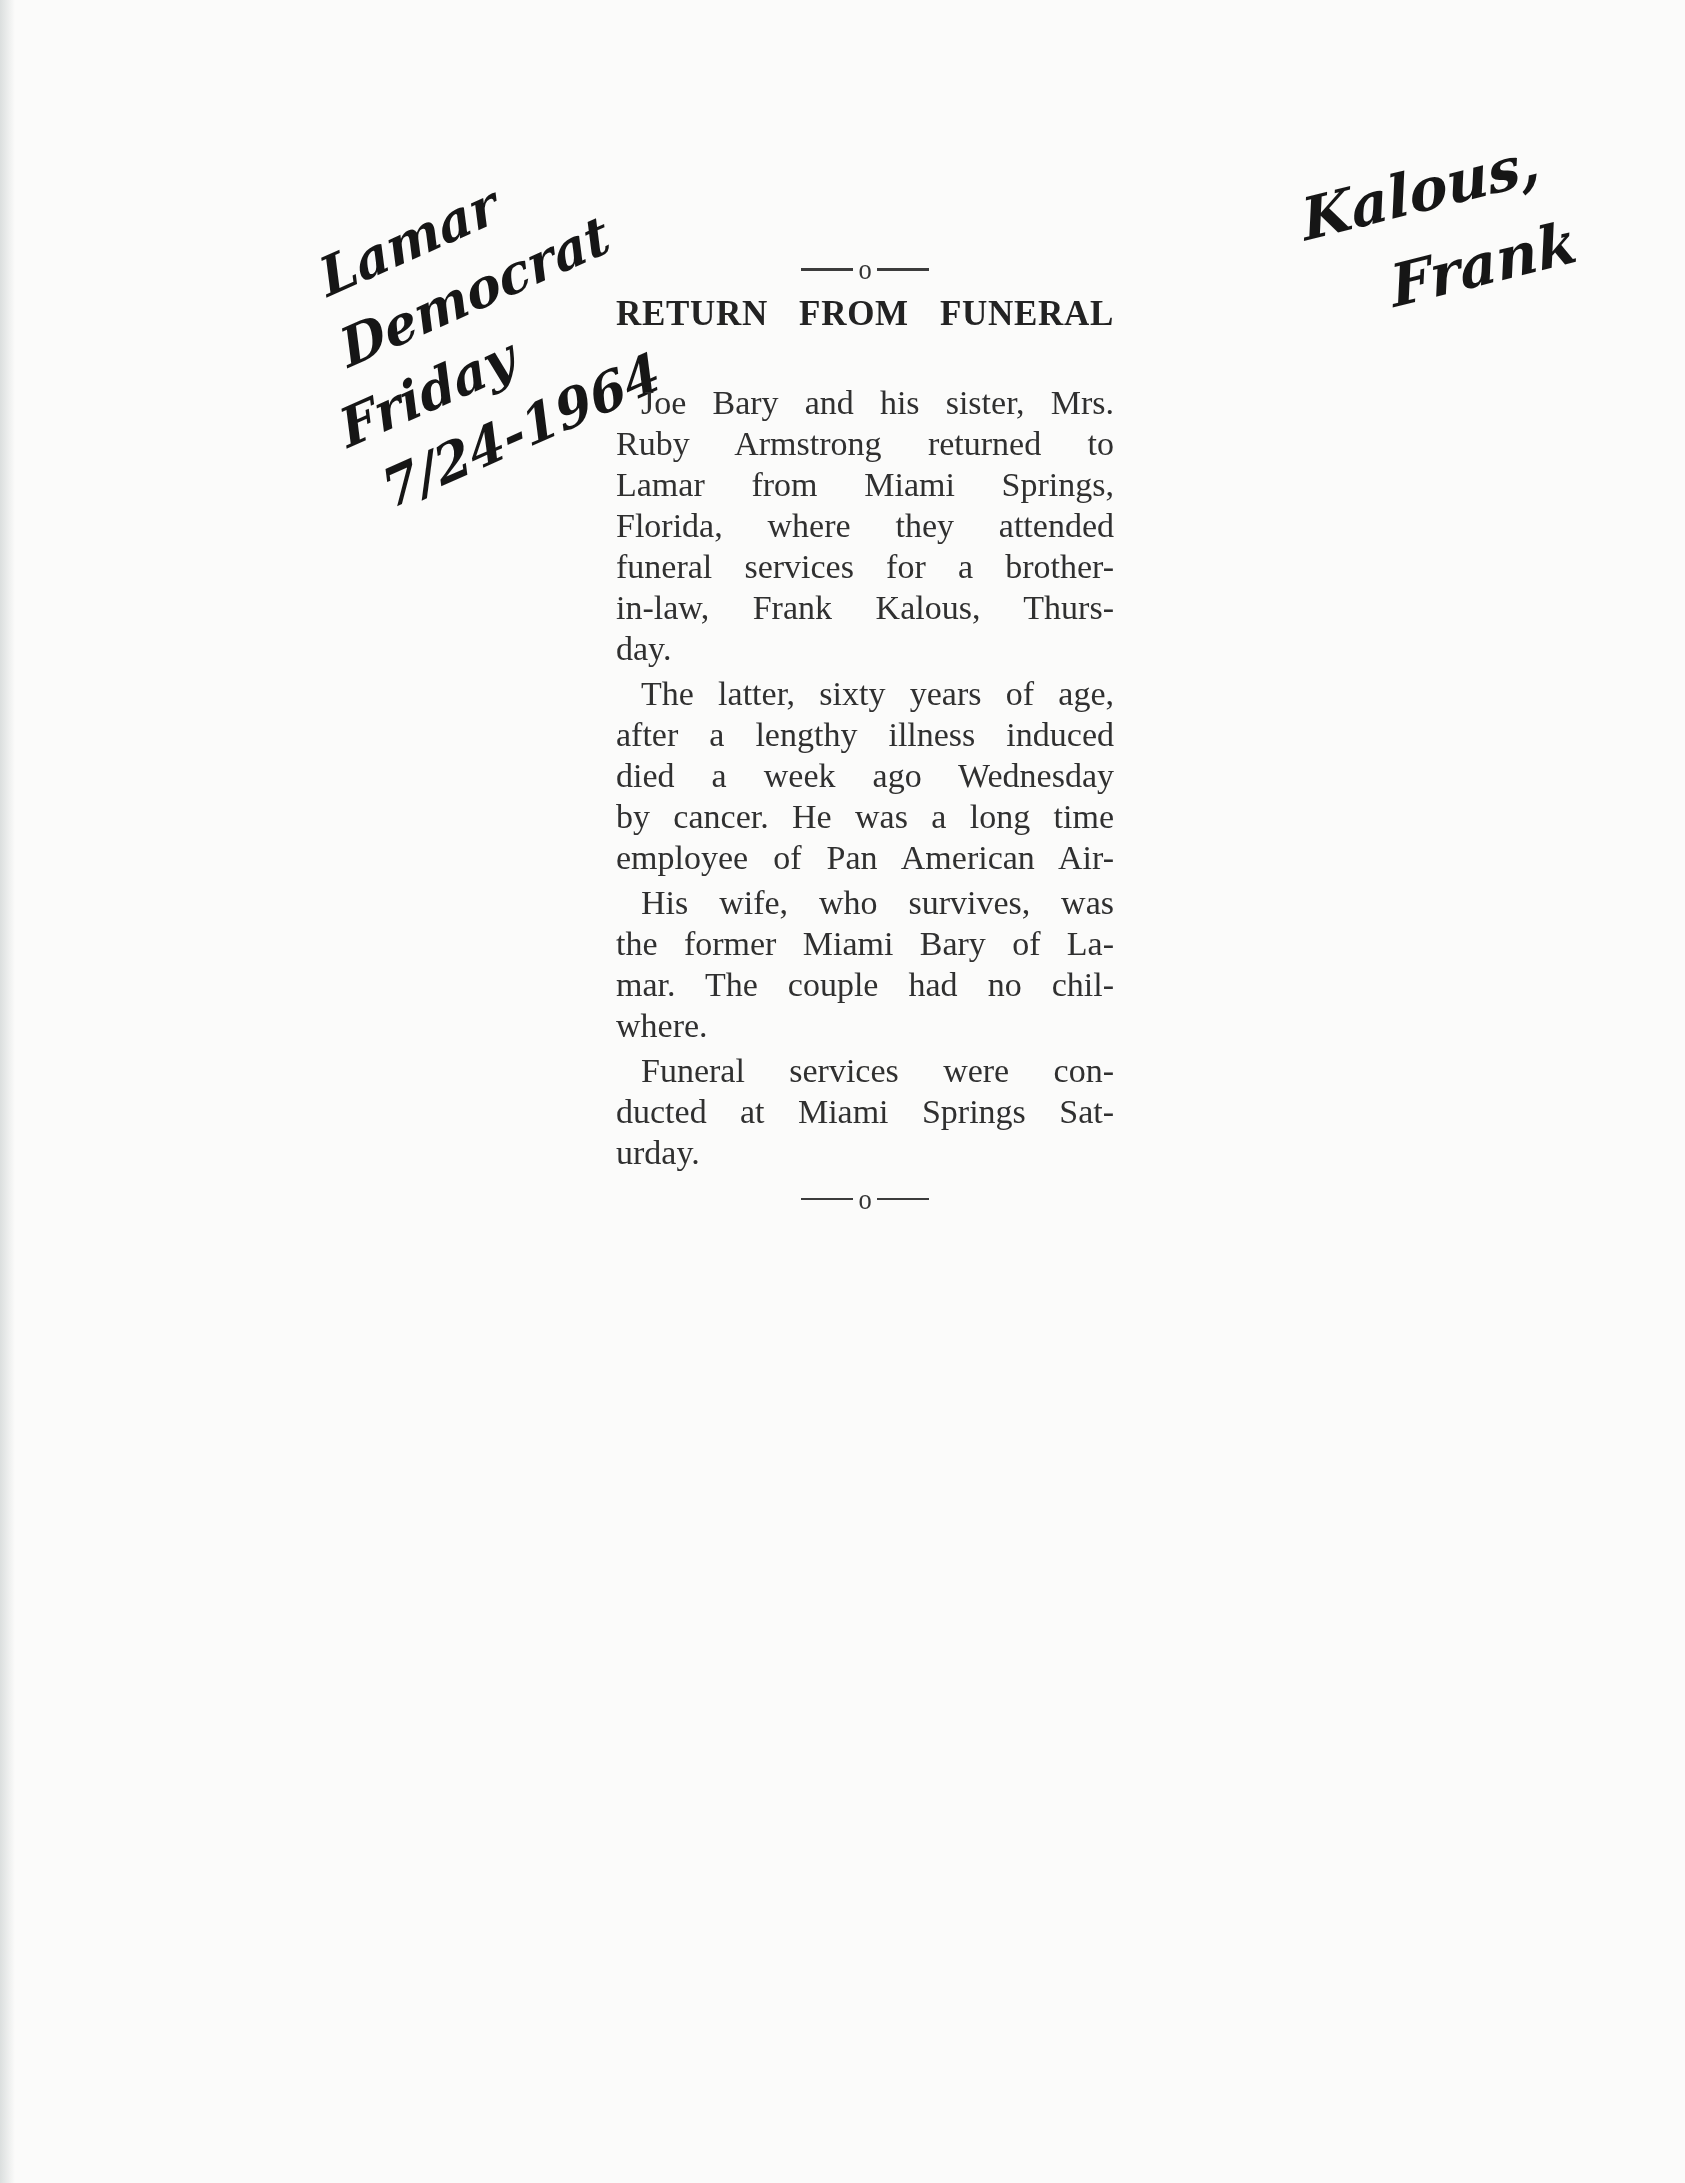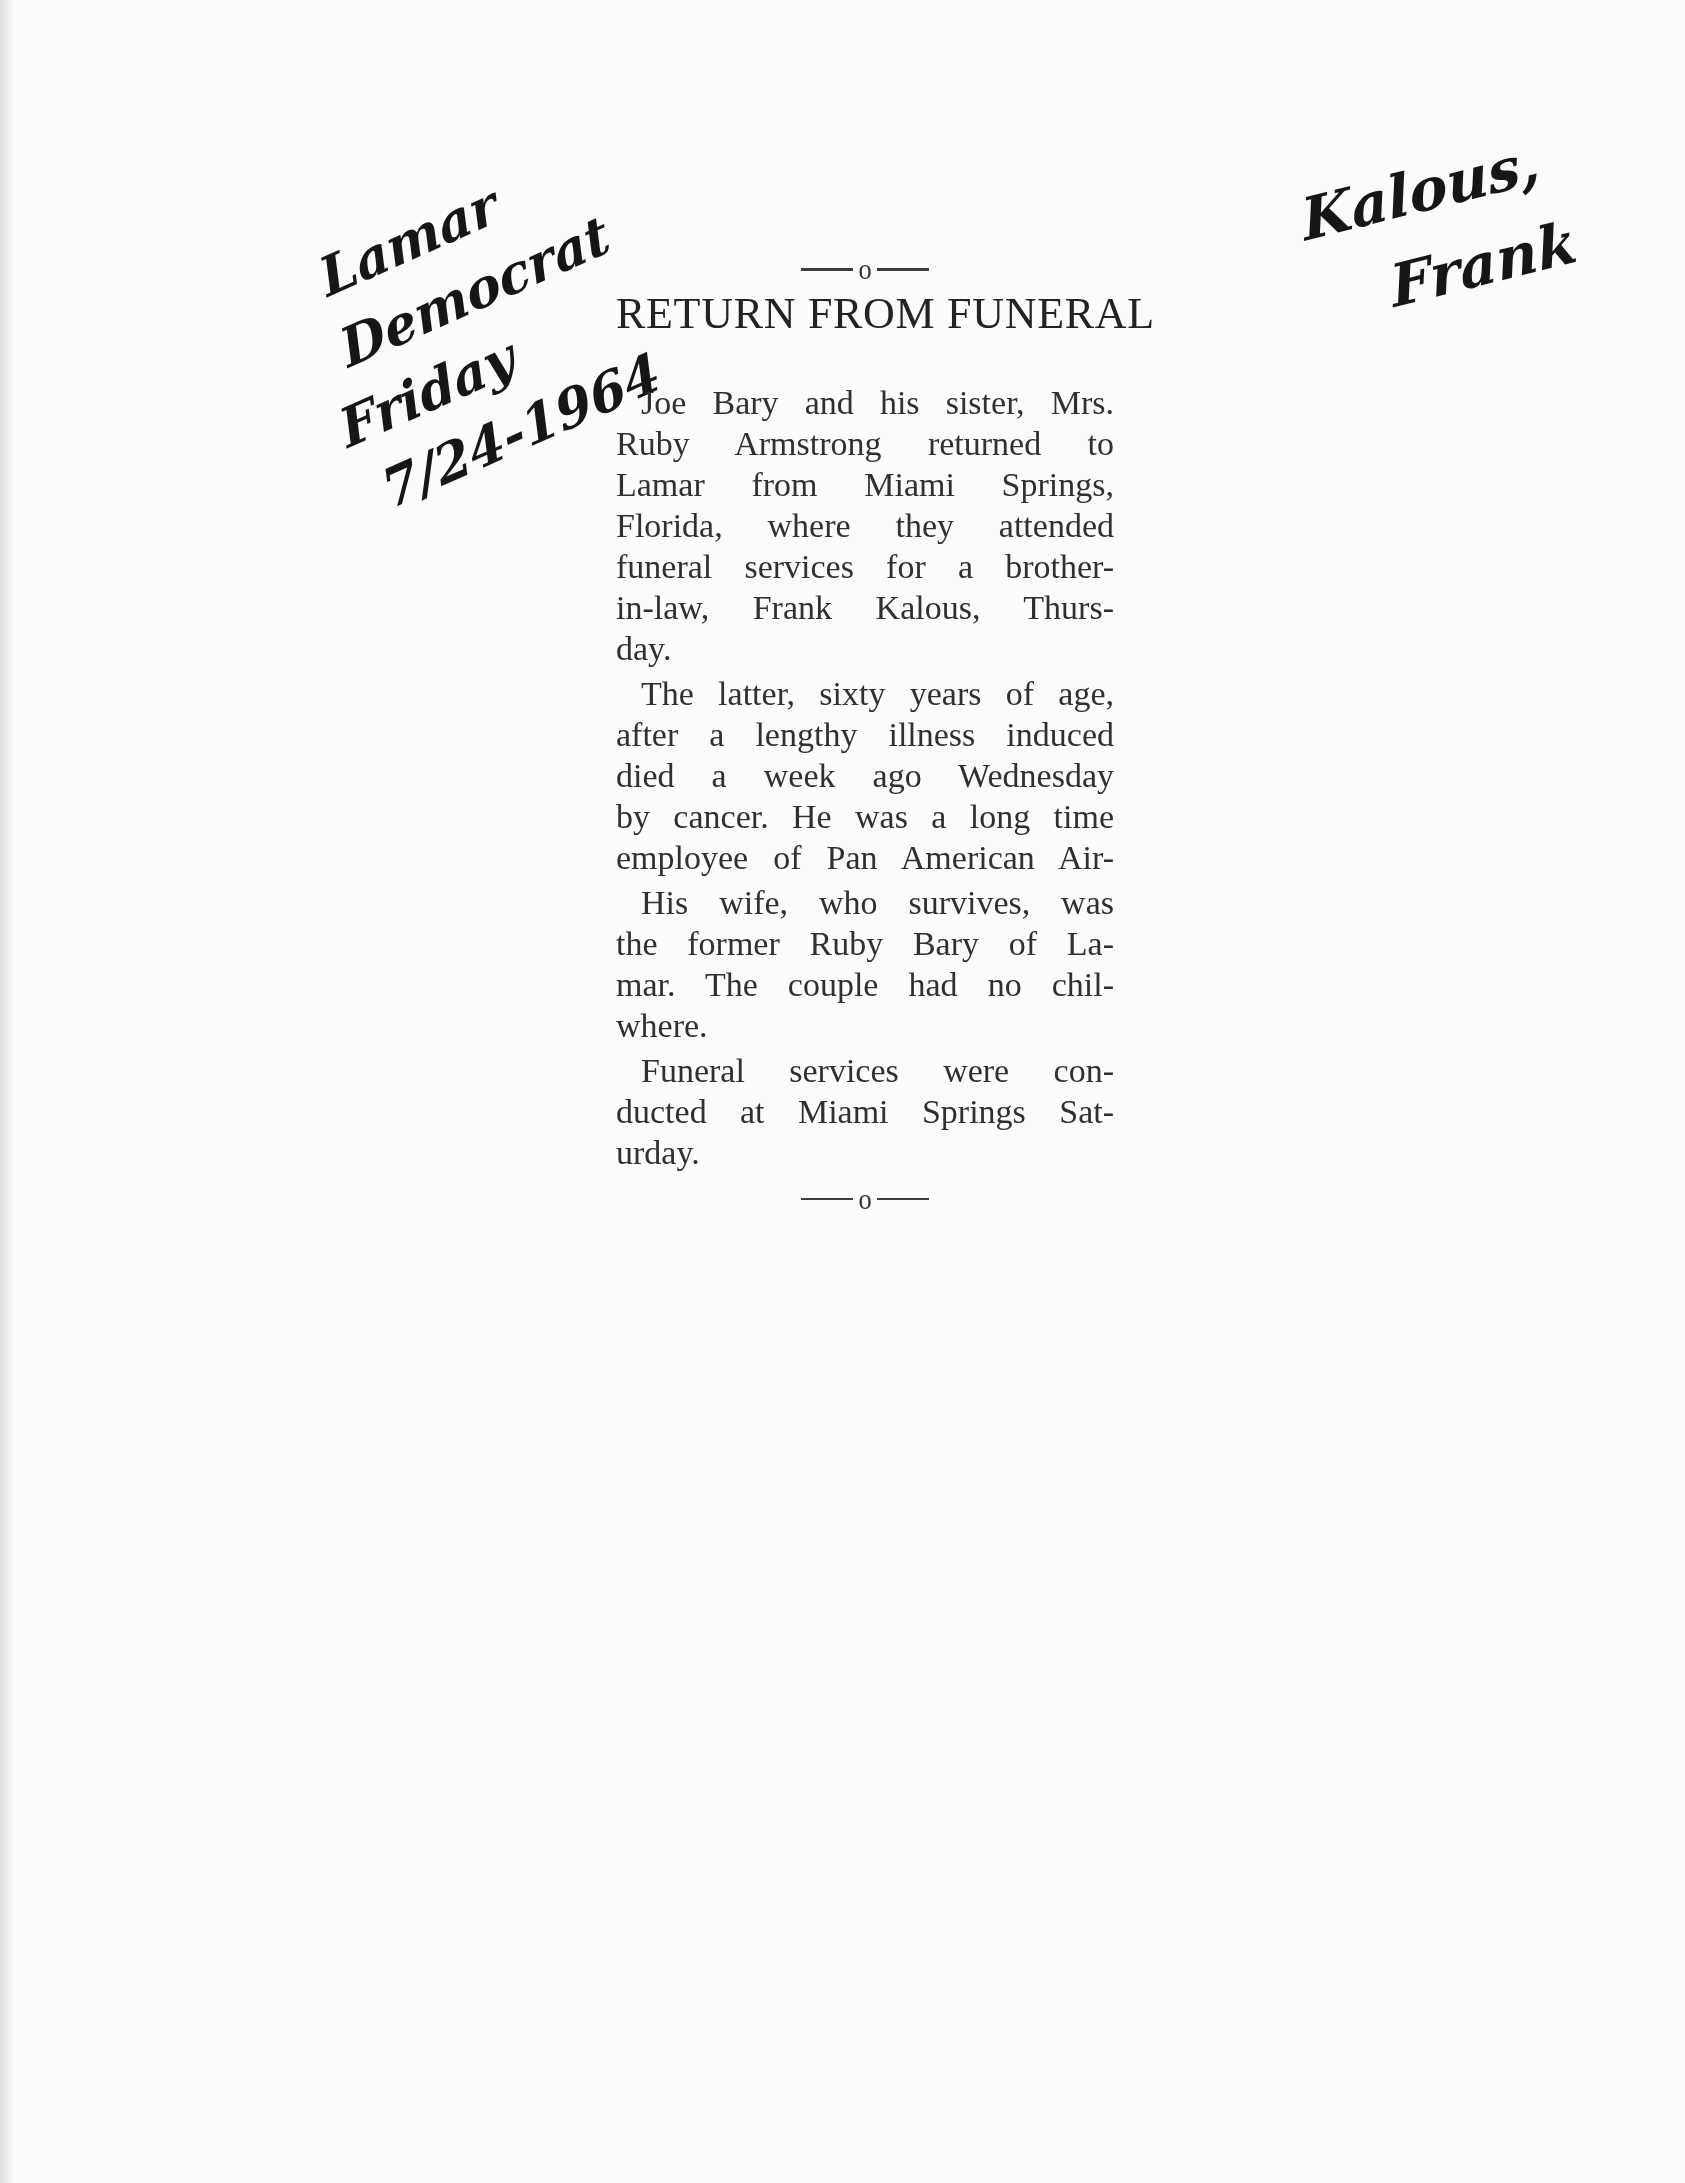--- a/index.html
+++ b/index.html
@@ -44,22 +44,22 @@
   }
   .divider .o-glyph {
     font-size: 26.5px;
     line-height: 22.5px;
     color: #333;
     transform: scaleY(1.1);
   }
   .divider.top { margin-bottom: 10.6px; }
   .divider.bottom { margin-top: 14.6px; }
   .headline {
-    font-size: 44px;
-    font-weight: normal;
+    font-size: 35px;
+    font-weight: bold;
     line-height: 46px;
     letter-spacing: 0.7px;
     color: #232323;
     text-align: justify;
     text-align-last: justify;
     margin-bottom: 45px;
     white-space: nowrap;
   }
   .para { margin-bottom: 4px; }
   .bline {
@@ -150,21 +150,21 @@
         </div>
         <div class="para">
           <div class="bline first">The latter, sixty years of age,</div>
           <div class="bline">after a lengthy illness induced</div>
           <div class="bline">died a week ago Wednesday</div>
           <div class="bline">by cancer. He was a long time</div>
           <div class="bline">employee of Pan American Air-</div>
         </div>
         <div class="para">
           <div class="bline first">His wife, who survives, was</div>
-          <div class="bline">the former Ruby Bary of La-</div>
+          <div class="bline">the former Miami Bary of La-</div>
           <div class="bline">mar. The couple had no chil-</div>
           <div class="bline last">where.</div>
         </div>
         <div class="para">
           <div class="bline first">Funeral services were con-</div>
           <div class="bline">ducted at Miami Springs Sat-</div>
           <div class="bline last">urday.</div>
         </div>
       </div>
 

